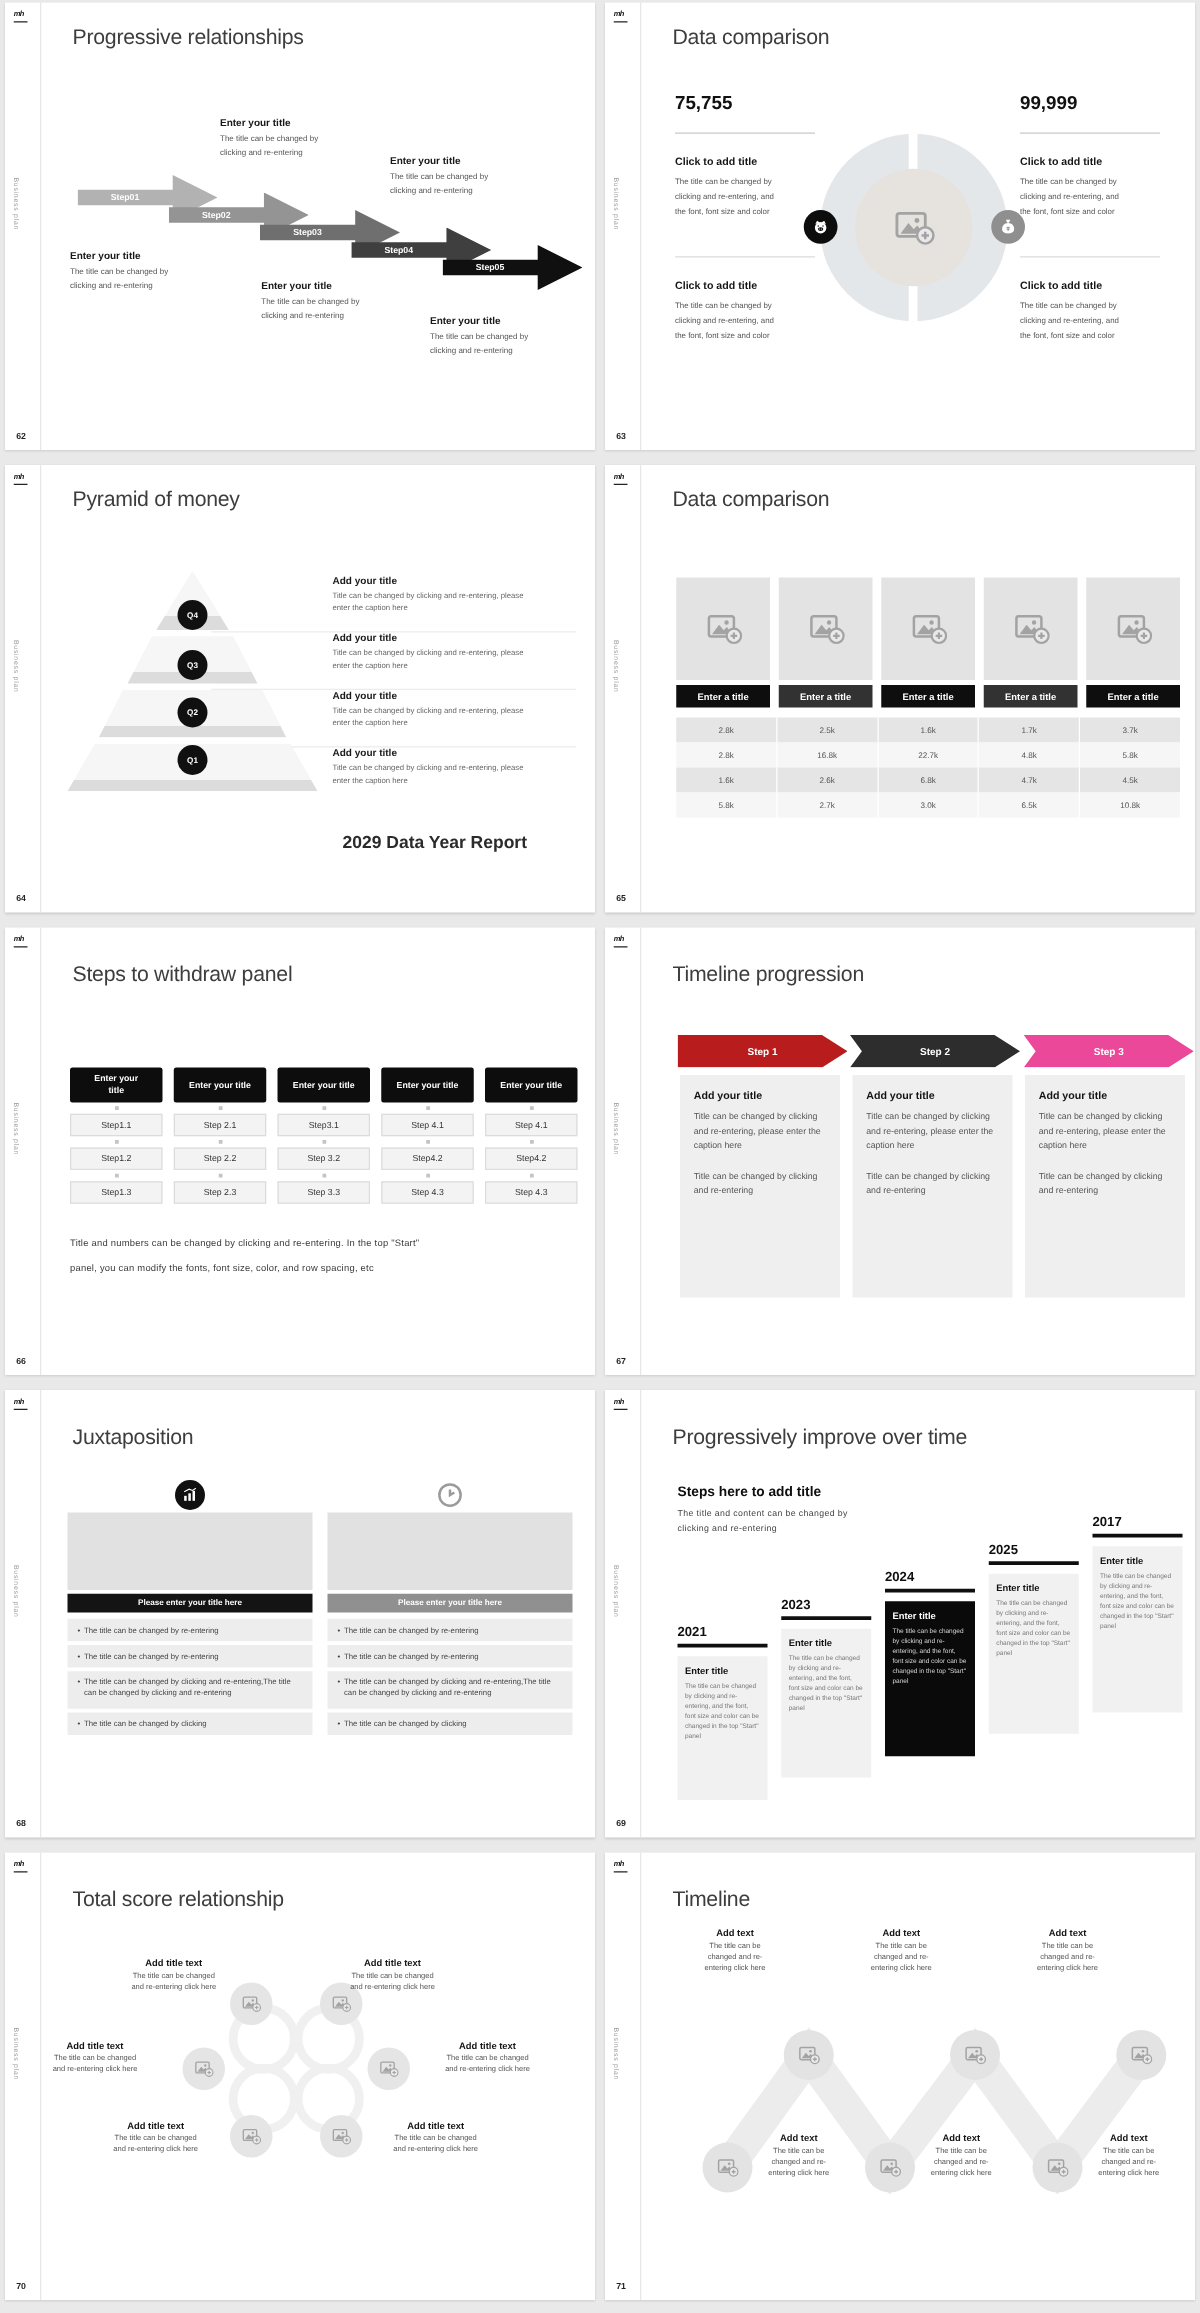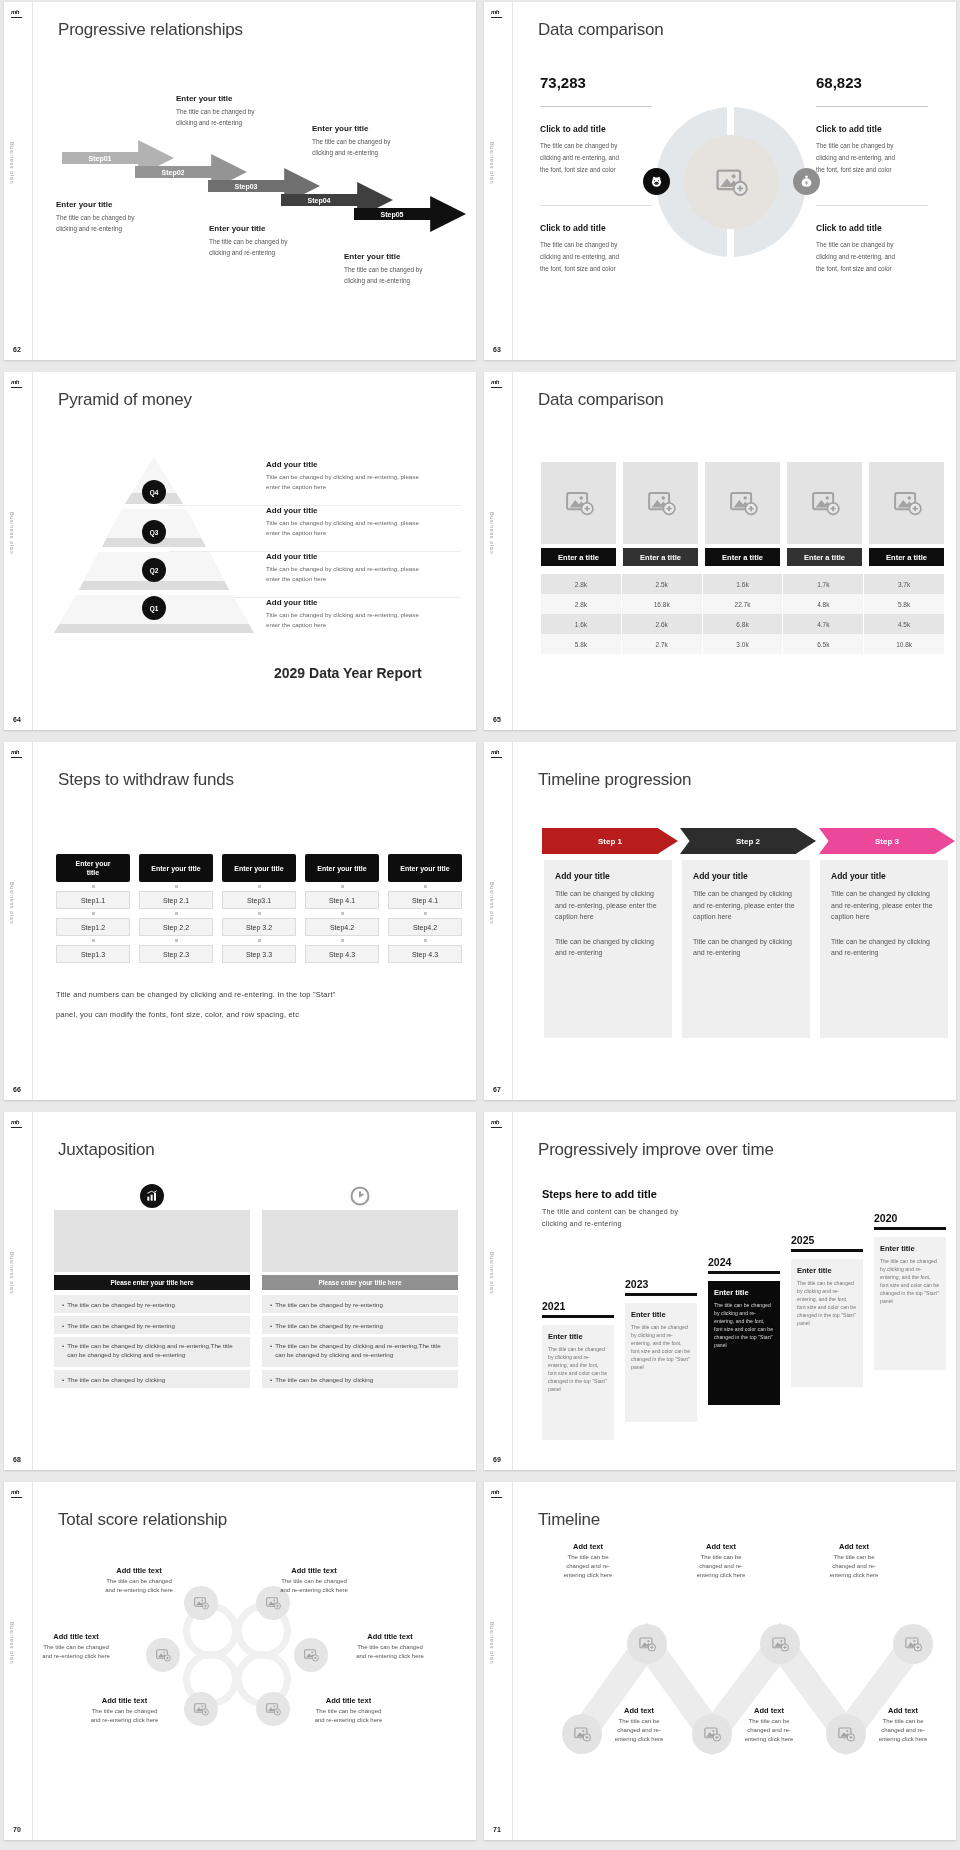--- a/index.html
+++ b/index.html
@@ -145,23 +145,23 @@
     </div>
   </div>
 
   <div class="slide s-c2 s-r1">
     <div class="logo">mh</div>
     <div class="rail-line"></div>
     <div class="vlabel">Business plan</div>
     <div class="pagenum">63</div>
     <div class="stitle">Data comparison</div>
 
-    <div class="abs stat63" style="left:56px;top:72px">73,283</div>
+    <div class="abs stat63" style="left:56px;top:72px">75,755</div>
     <div class="hr63" style="left:56px;top:104px"></div>
-    <div class="abs stat63" style="left:332px;top:72px">68,823</div>
+    <div class="abs stat63" style="left:332px;top:72px">99,999</div>
     <div class="hr63" style="left:332px;top:104px"></div>
 
     <div class="abs circ" style="left:172px;top:105px;width:150px;height:150px;background:#e4e7ea"></div>
     <div class="abs" style="left:243px;top:105px;width:7px;height:150px;background:#fff"></div>
     <div class="abs circ" style="left:200px;top:133px;width:94px;height:94px;background:#e6e2de;display:flex;align-items:center;justify-content:center">
       <span class="icw" style="width:34px;height:34px">
           <svg viewBox="0 0 24 24">
             <rect x="2.5" y="4" width="16" height="13" rx="1.5" fill="none" stroke="#a3a3a3" stroke-width="1.6"></rect>
             <circle cx="13.8" cy="8" r="1.4" fill="#a3a3a3"></circle>
             <path d="M4.5 15.5 L9 9.5 L12 13 L14 10.8 L17.5 15.5 Z" fill="#a3a3a3"></path>
@@ -363,21 +363,21 @@
       <div class="cell65">6.5k</div>
       <div class="cell65">10.8k</div>
     </div>
   </div>
 
   <div class="slide s-c1 s-r3">
     <div class="logo">mh</div>
     <div class="rail-line"></div>
     <div class="vlabel">Business plan</div>
     <div class="pagenum">66</div>
-    <div class="stitle" style="top:28px">Steps to withdraw funds</div>
+    <div class="stitle" style="top:28px">Steps to withdraw panel</div>
 
     <div class="col66" style="left:52px">
       <div class="h66">
           <span style="display:block;width:46px">Enter your title</span>
         </div>
       <div class="dot66"></div>
       <div class="st66">Step1.1</div>
       <div class="dot66"></div>
       <div class="st66">Step1.2</div>
       <div class="dot66"></div>
@@ -554,21 +554,21 @@
     <div class="yr69" style="left:224px;top:144px">2024</div>
     <div class="cd69 dark" style="left:224px;top:169px;height:124px">
       <div class="t">Enter title</div>
       <div class="x">The title can be changed by clicking and re-entering, and the font, font size and color can be changed in the top "Start" panel</div>
     </div>
     <div class="yr69" style="left:307px;top:122px">2025</div>
     <div class="cd69" style="left:307px;top:147px;height:128px">
       <div class="t">Enter title</div>
       <div class="x">The title can be changed by clicking and re-entering, and the font, font size and color can be changed in the top "Start" panel</div>
     </div>
-    <div class="yr69" style="left:390px;top:100px">2020</div>
+    <div class="yr69" style="left:390px;top:100px">2017</div>
     <div class="cd69" style="left:390px;top:125px;height:133px">
       <div class="t">Enter title</div>
       <div class="x">The title can be changed by clicking and re-entering, and the font, font size and color can be changed in the top "Start" panel</div>
     </div>
   </div>
 
   <div class="slide s-c1 s-r5">
     <div class="logo">mh</div>
     <div class="rail-line"></div>
     <div class="vlabel">Business plan</div>

